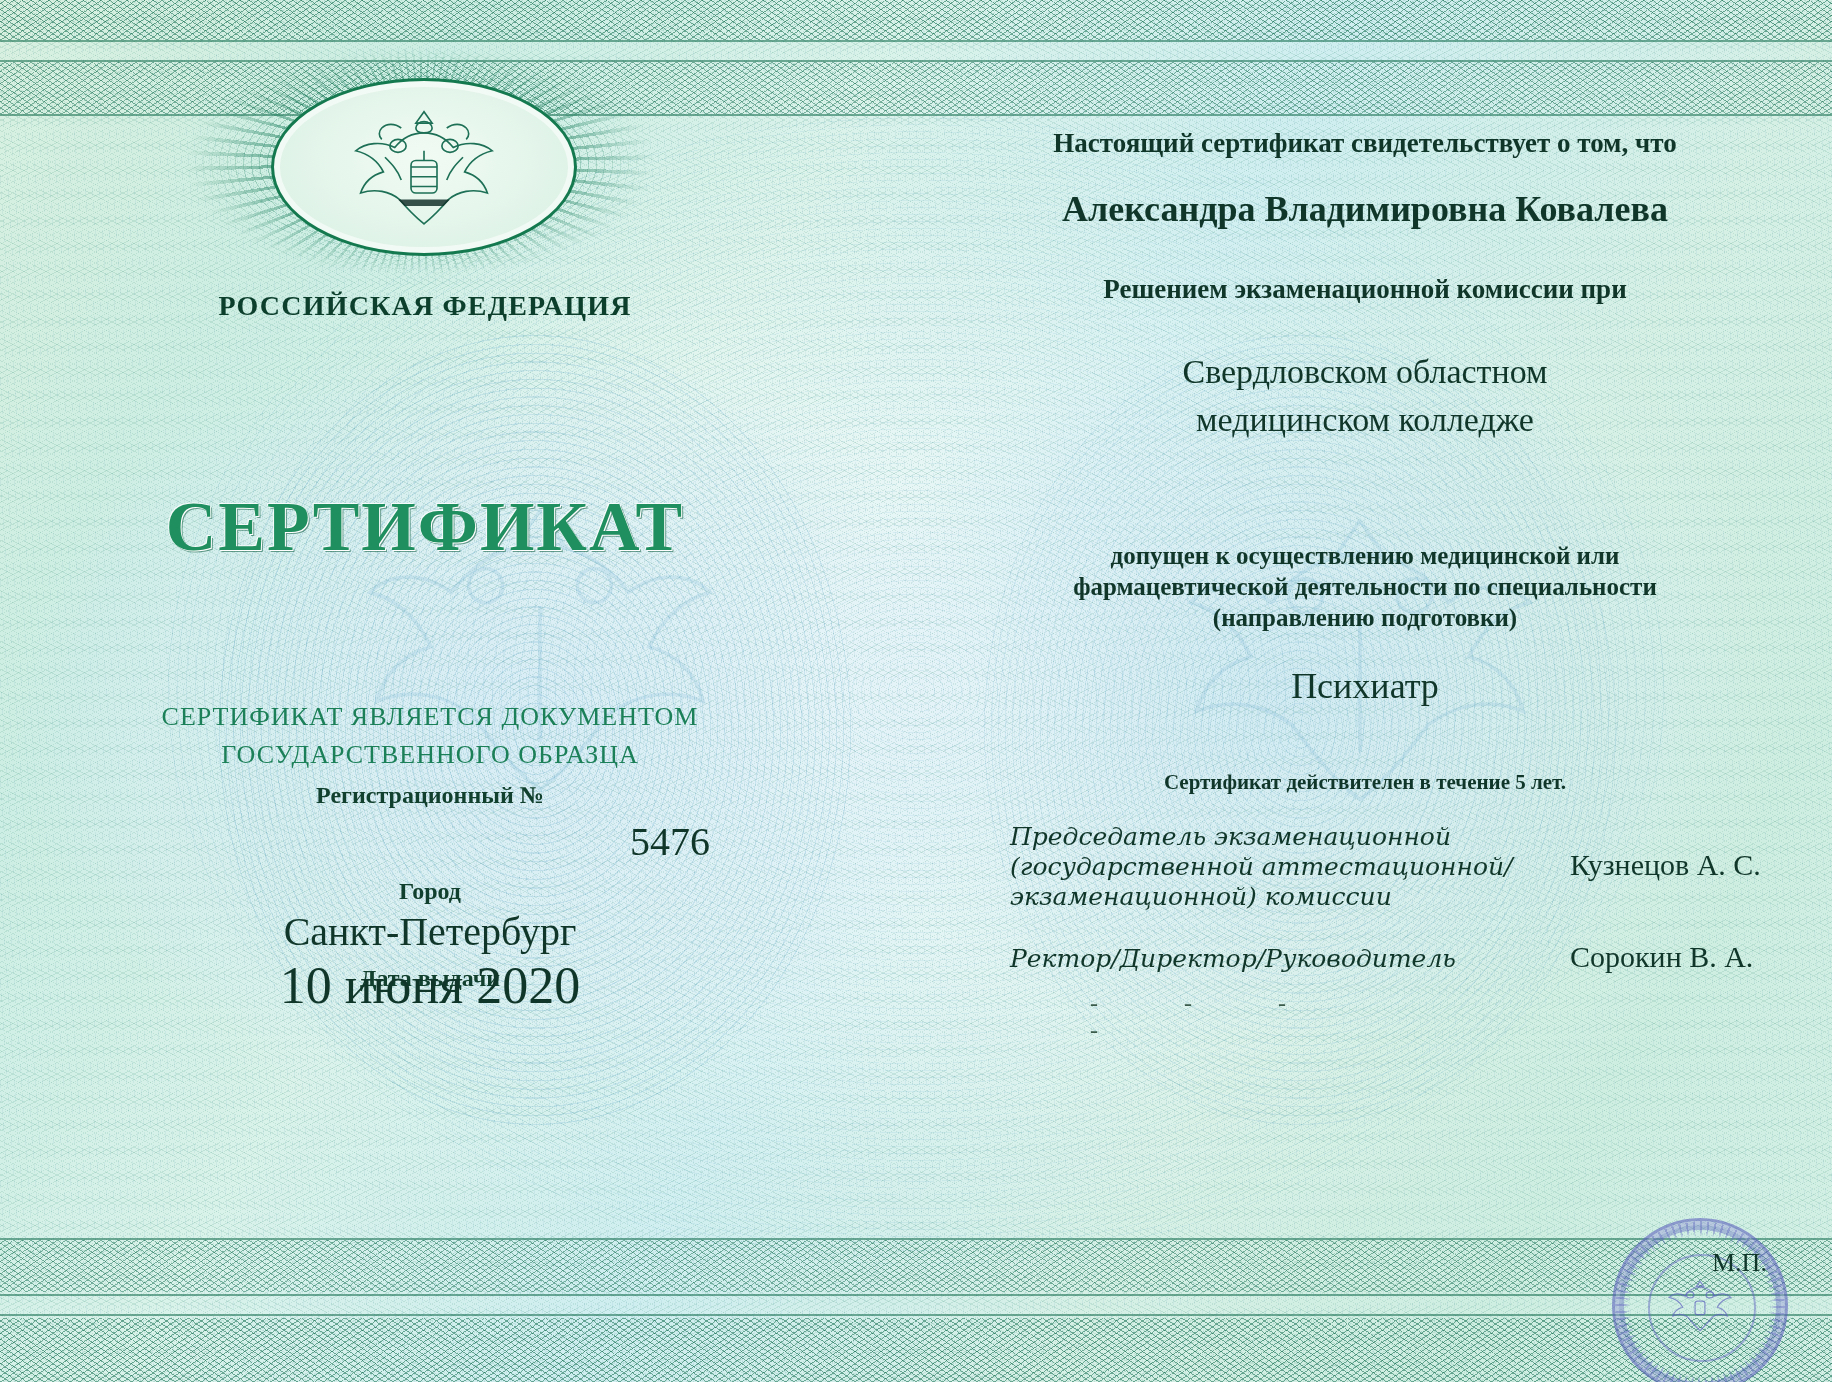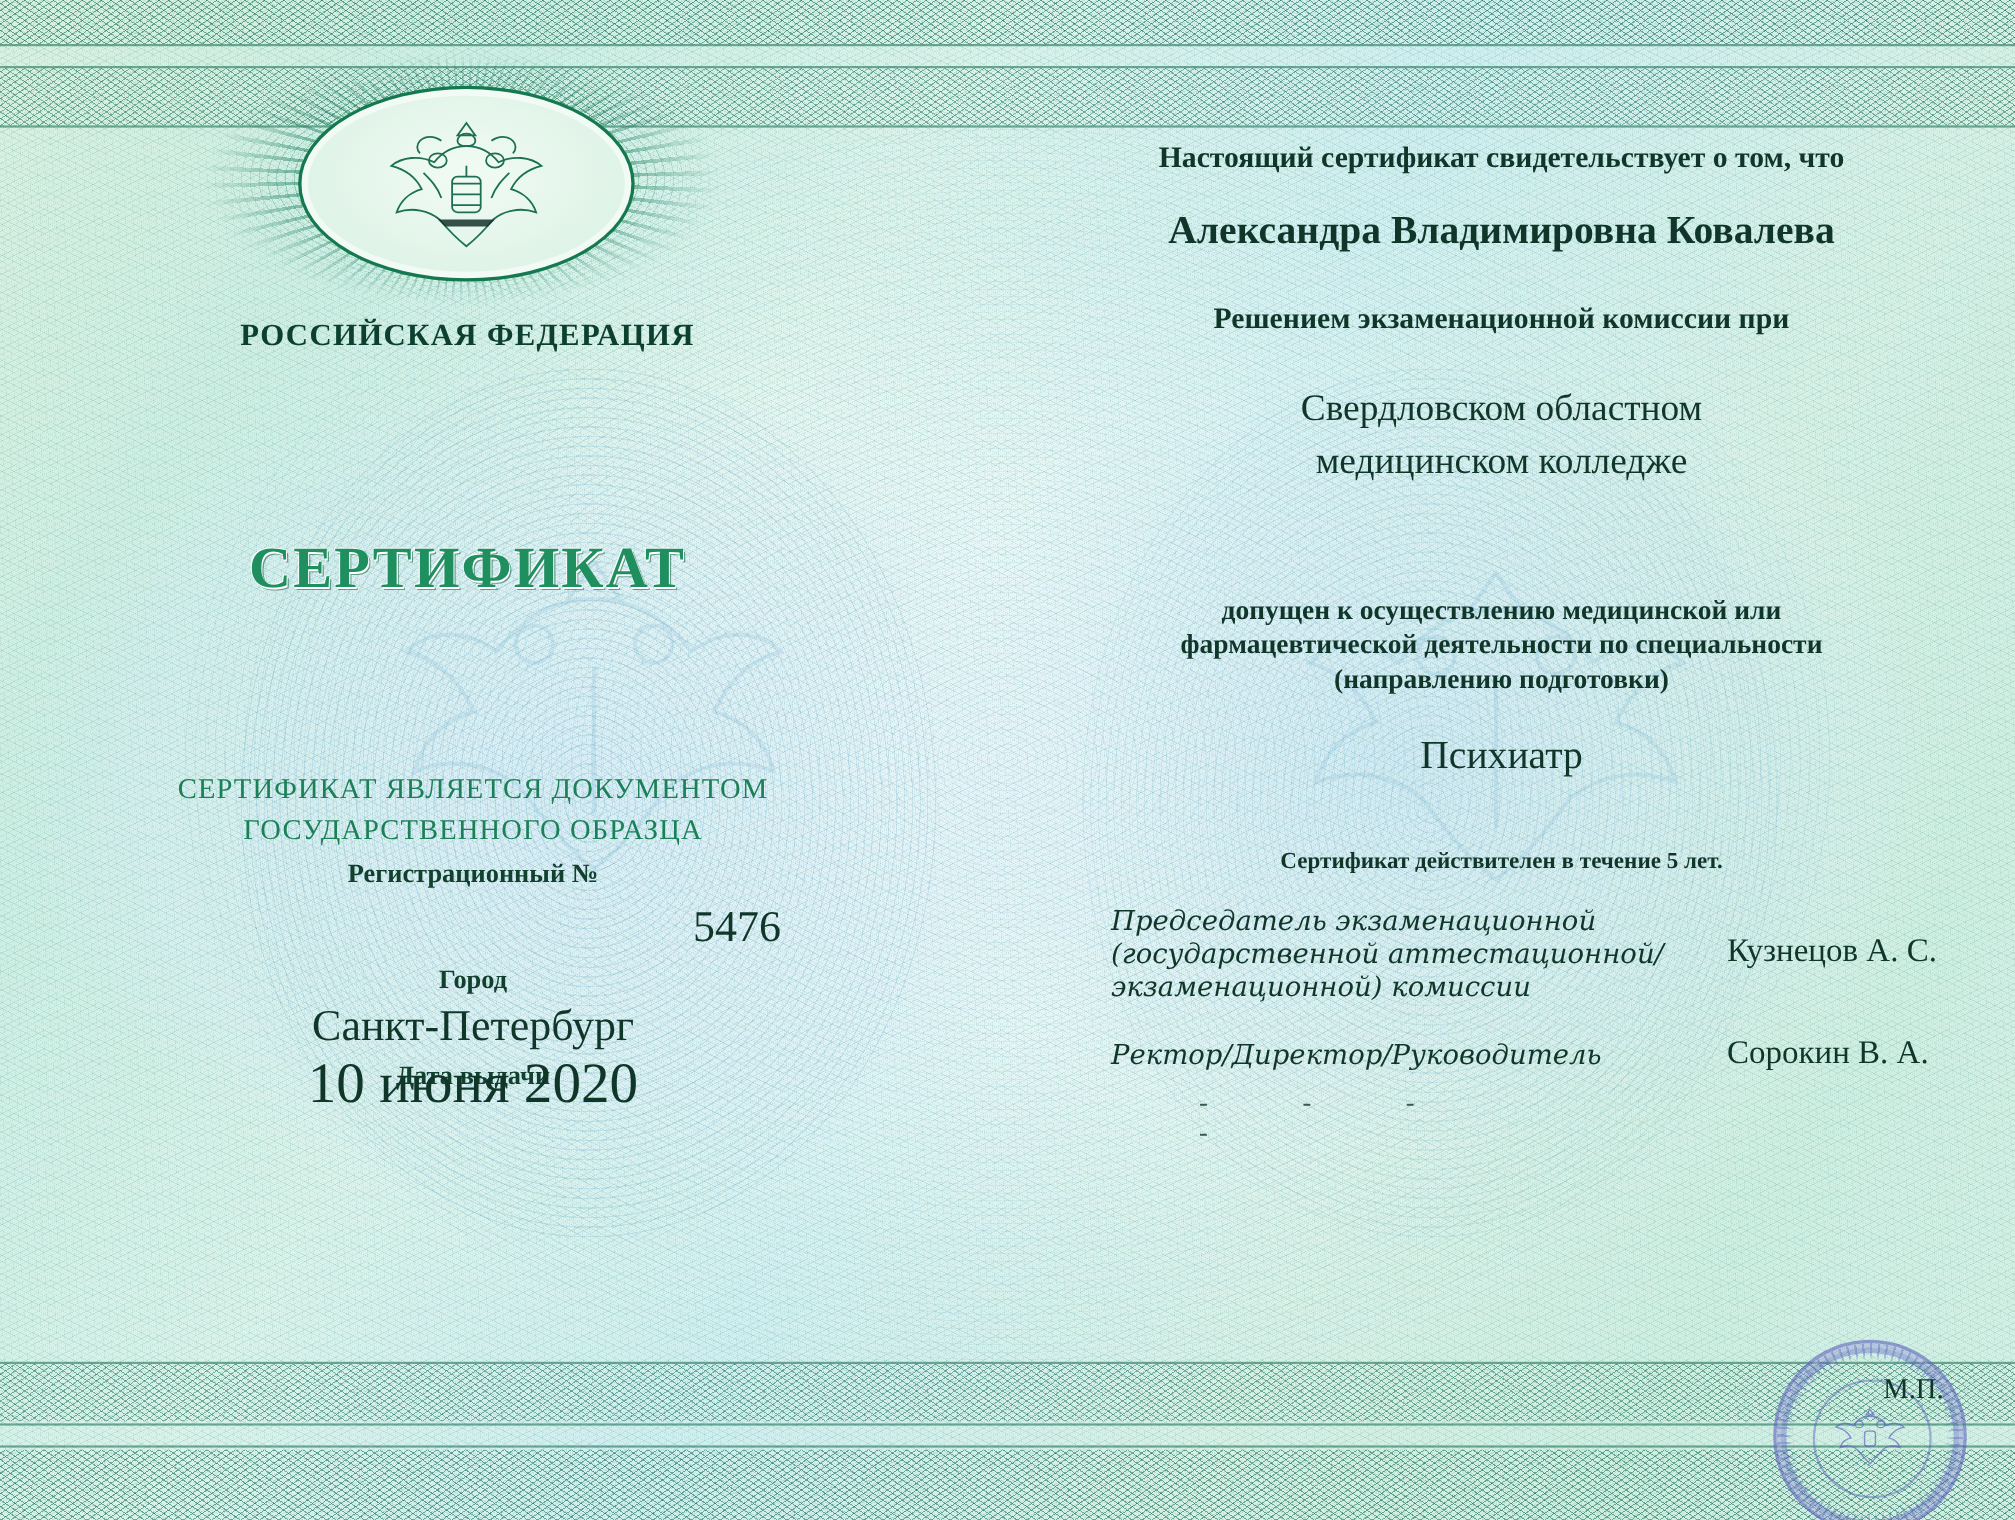--- a/index.html
+++ b/index.html
@@ -120,21 +120,21 @@
     font-size: 28px;
     letter-spacing: 1.2px;
     color: #0c3f2c;
   }
   .big-title {
     position: absolute;
     left: 95px;
     top: 487px;
     width: 660px;
     text-align: center;
-    font-size: 53px;
+    font-size: 70px;
     font-weight: bold;
     letter-spacing: 2px;
     color: #1f8f5f;
     text-shadow:
       1px 1px 0 #ffffff,
       2px 2px 0 rgba(10,90,60,0.55),
       -1px -1px 0 rgba(255,255,255,0.8);
   }
   .big-title-sub {
     position: absolute;

